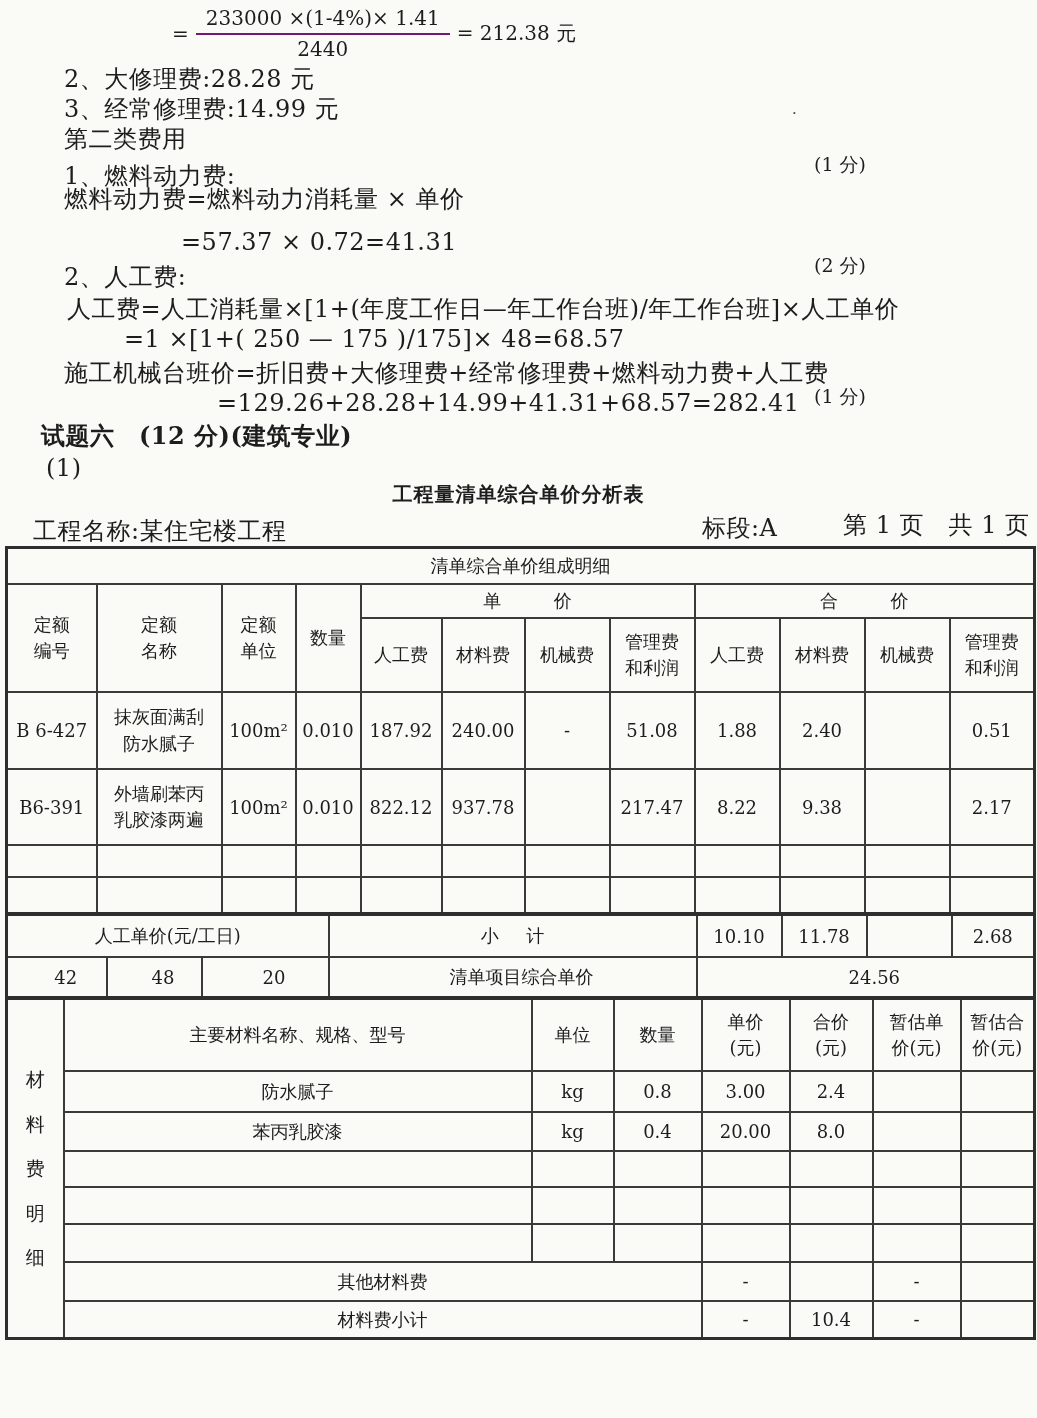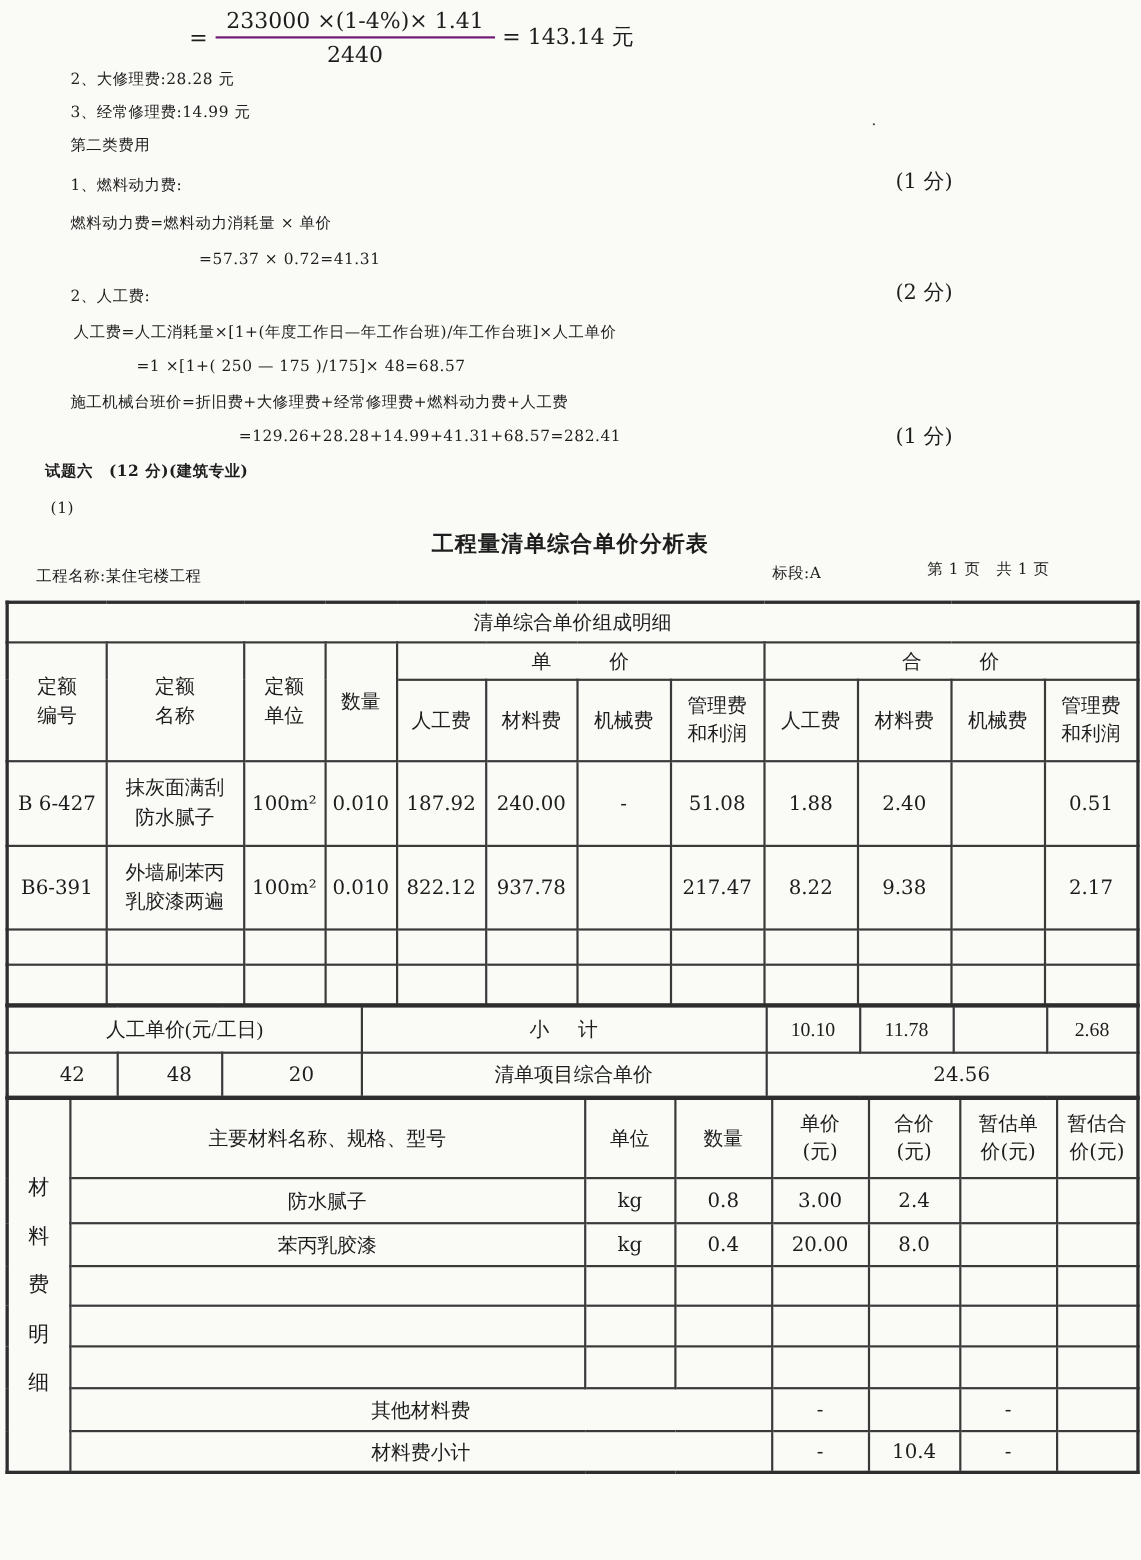--- a/index.html
+++ b/index.html
@@ -5,21 +5,21 @@
   html,body{margin:0;padding:0;}
   body{
     width:1037px;height:1418px;
     background:#fafaf7;
     position:relative;
     font-family:"DejaVu Serif","Liberation Serif",serif;
     color:#1d1d1d;
     overflow:hidden;
   }
   .abs{position:absolute;white-space:nowrap;}
-  .tline{font-size:14px;letter-spacing:.5px;}
+  .tline{font-size:24px;letter-spacing:.5px;}
   .score{font-size:19px;}
   .bold{font-weight:700;}
   
   .frac-wrap{display:flex;align-items:center;gap:7px;font-size:20px;}
   .frac{display:inline-block;text-align:center;}
   .frac .num{padding:0 10px 3px 10px;border-bottom:2px solid #701a75;}
   .frac .den{padding-top:2px;}
   
   .doc-title{left:0;top:481px;width:1037px;text-align:center;font-size:20px;font-weight:700;letter-spacing:1px;}
   
@@ -39,21 +39,21 @@
   .vlabel{white-space:pre-line;line-height:2.35;font-size:19px;}
   
   .rA td{height:44px;}
   .rBanner td{height:34px;}
   .rH1 td{height:32px;}
   .rH2 td{height:72px;}
   .rD1 td{height:75px;}
   .rD2 td{height:74px;}
   .rBlankA td{height:30px;}
   .rBlankB td{height:34px;}
-  .rSub td{height:40px;font-family:Liberation Serif, serif;}
+  .rSub td{height:40px;}
   .rGrades td{height:62px;}
   .rWages td{height:38px;padding-left:20px;}
   .rMH td{height:70px;}
   .rM1 td{height:39px;}
   .rM2 td{height:37px;}
   .rMBlank1 td{height:34px;}
   .rMBlank2 td{height:35px;}
   .rMBlank3 td{height:36px;}
   .rOther td{height:37px;}
   .rMSub td{height:35px;}
@@ -61,29 +61,29 @@
 </style>
 </head>
 <body>
 
 <div class="abs frac-wrap" style="left:172px;top:6px;">
   <span>=</span>
   <span class="frac">
     <span class="num" style="display:block;">233000 ×(1-4%)× 1.41</span>
     <span class="den" style="display:block;">2440</span>
   </span>
-  <span>= 143.14 元</span>
+  <span>= 212.38 元</span>
 </div>
 
 <div class="abs tline" style="left:64px;top:63px;">2、大修理费:28.28 元</div>
 <div class="abs tline" style="left:64px;top:93px;">3、经常修理费:14.99 元</div>
 <div class="abs tline" style="left:64px;top:123px;">第二类费用</div>
 <div class="abs tline" style="left:64px;top:160px;">1、燃料动力费:</div>
 <div class="abs score" style="left:814px;top:152px;">(1 分)</div>
-<div class="abs tline" style="left:64px;top:194px;">燃料动力费=燃料动力消耗量 × 单价</div>
+<div class="abs tline" style="left:64px;top:183px;">燃料动力费=燃料动力消耗量 × 单价</div>
 <div class="abs tline" style="left:181px;top:228px;">=57.37 × 0.72=41.31</div>
 <div class="abs tline" style="left:64px;top:261px;">2、人工费:</div>
 <div class="abs score" style="left:814px;top:253px;">(2 分)</div>
 <div class="abs tline" style="left:67px;top:293px;">人工费=人工消耗量×[1+(年度工作日—年工作台班)/年工作台班]×人工单价</div>
 <div class="abs tline" style="left:124px;top:325px;">=1 ×[1+( 250 — 175 )/175]× 48=68.57</div>
 <div class="abs tline" style="left:64px;top:357px;">施工机械台班价=折旧费+大修理费+经常修理费+燃料动力费+人工费</div>
 <div class="abs tline" style="left:217px;top:389px;">=129.26+28.28+14.99+41.31+68.57=282.41</div>
 <div class="abs score" style="left:814px;top:384px;">(1 分)</div>
 <div class="abs tline bold" style="left:41px;top:420px;">试题六　(12 分)(建筑专业)</div>
 <div class="abs tline" style="left:46px;top:454px;">(1)</div>

